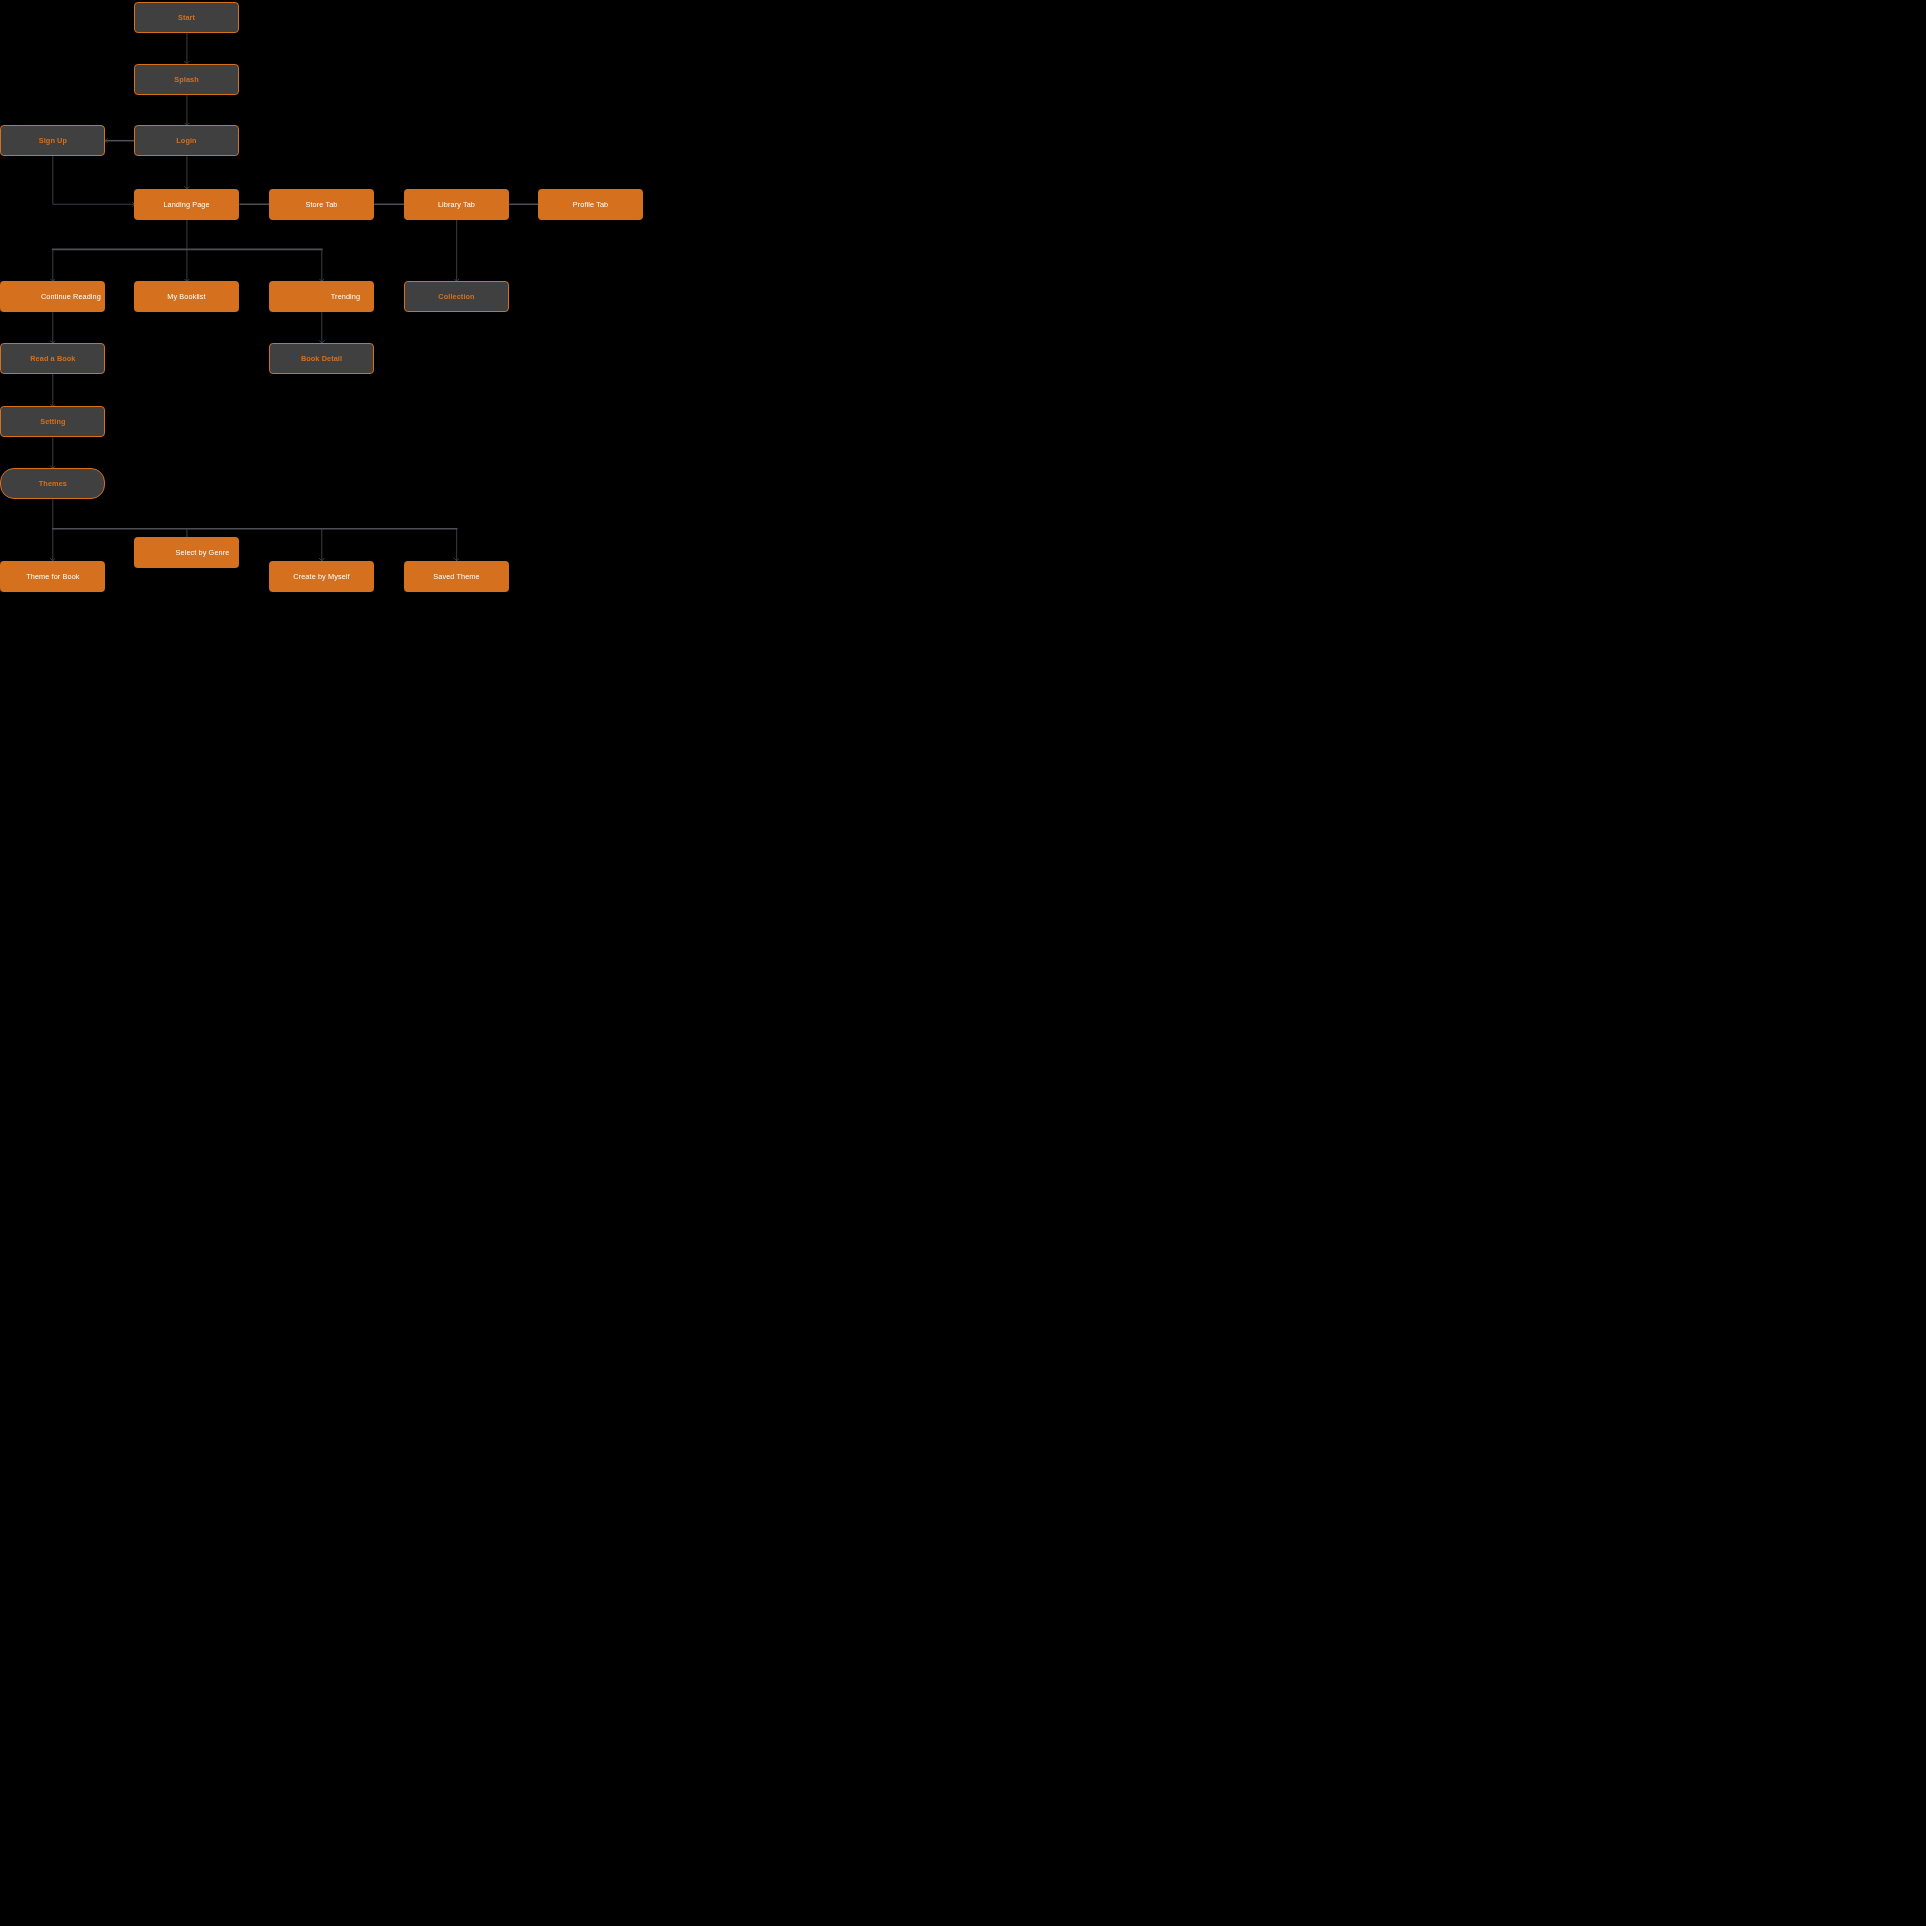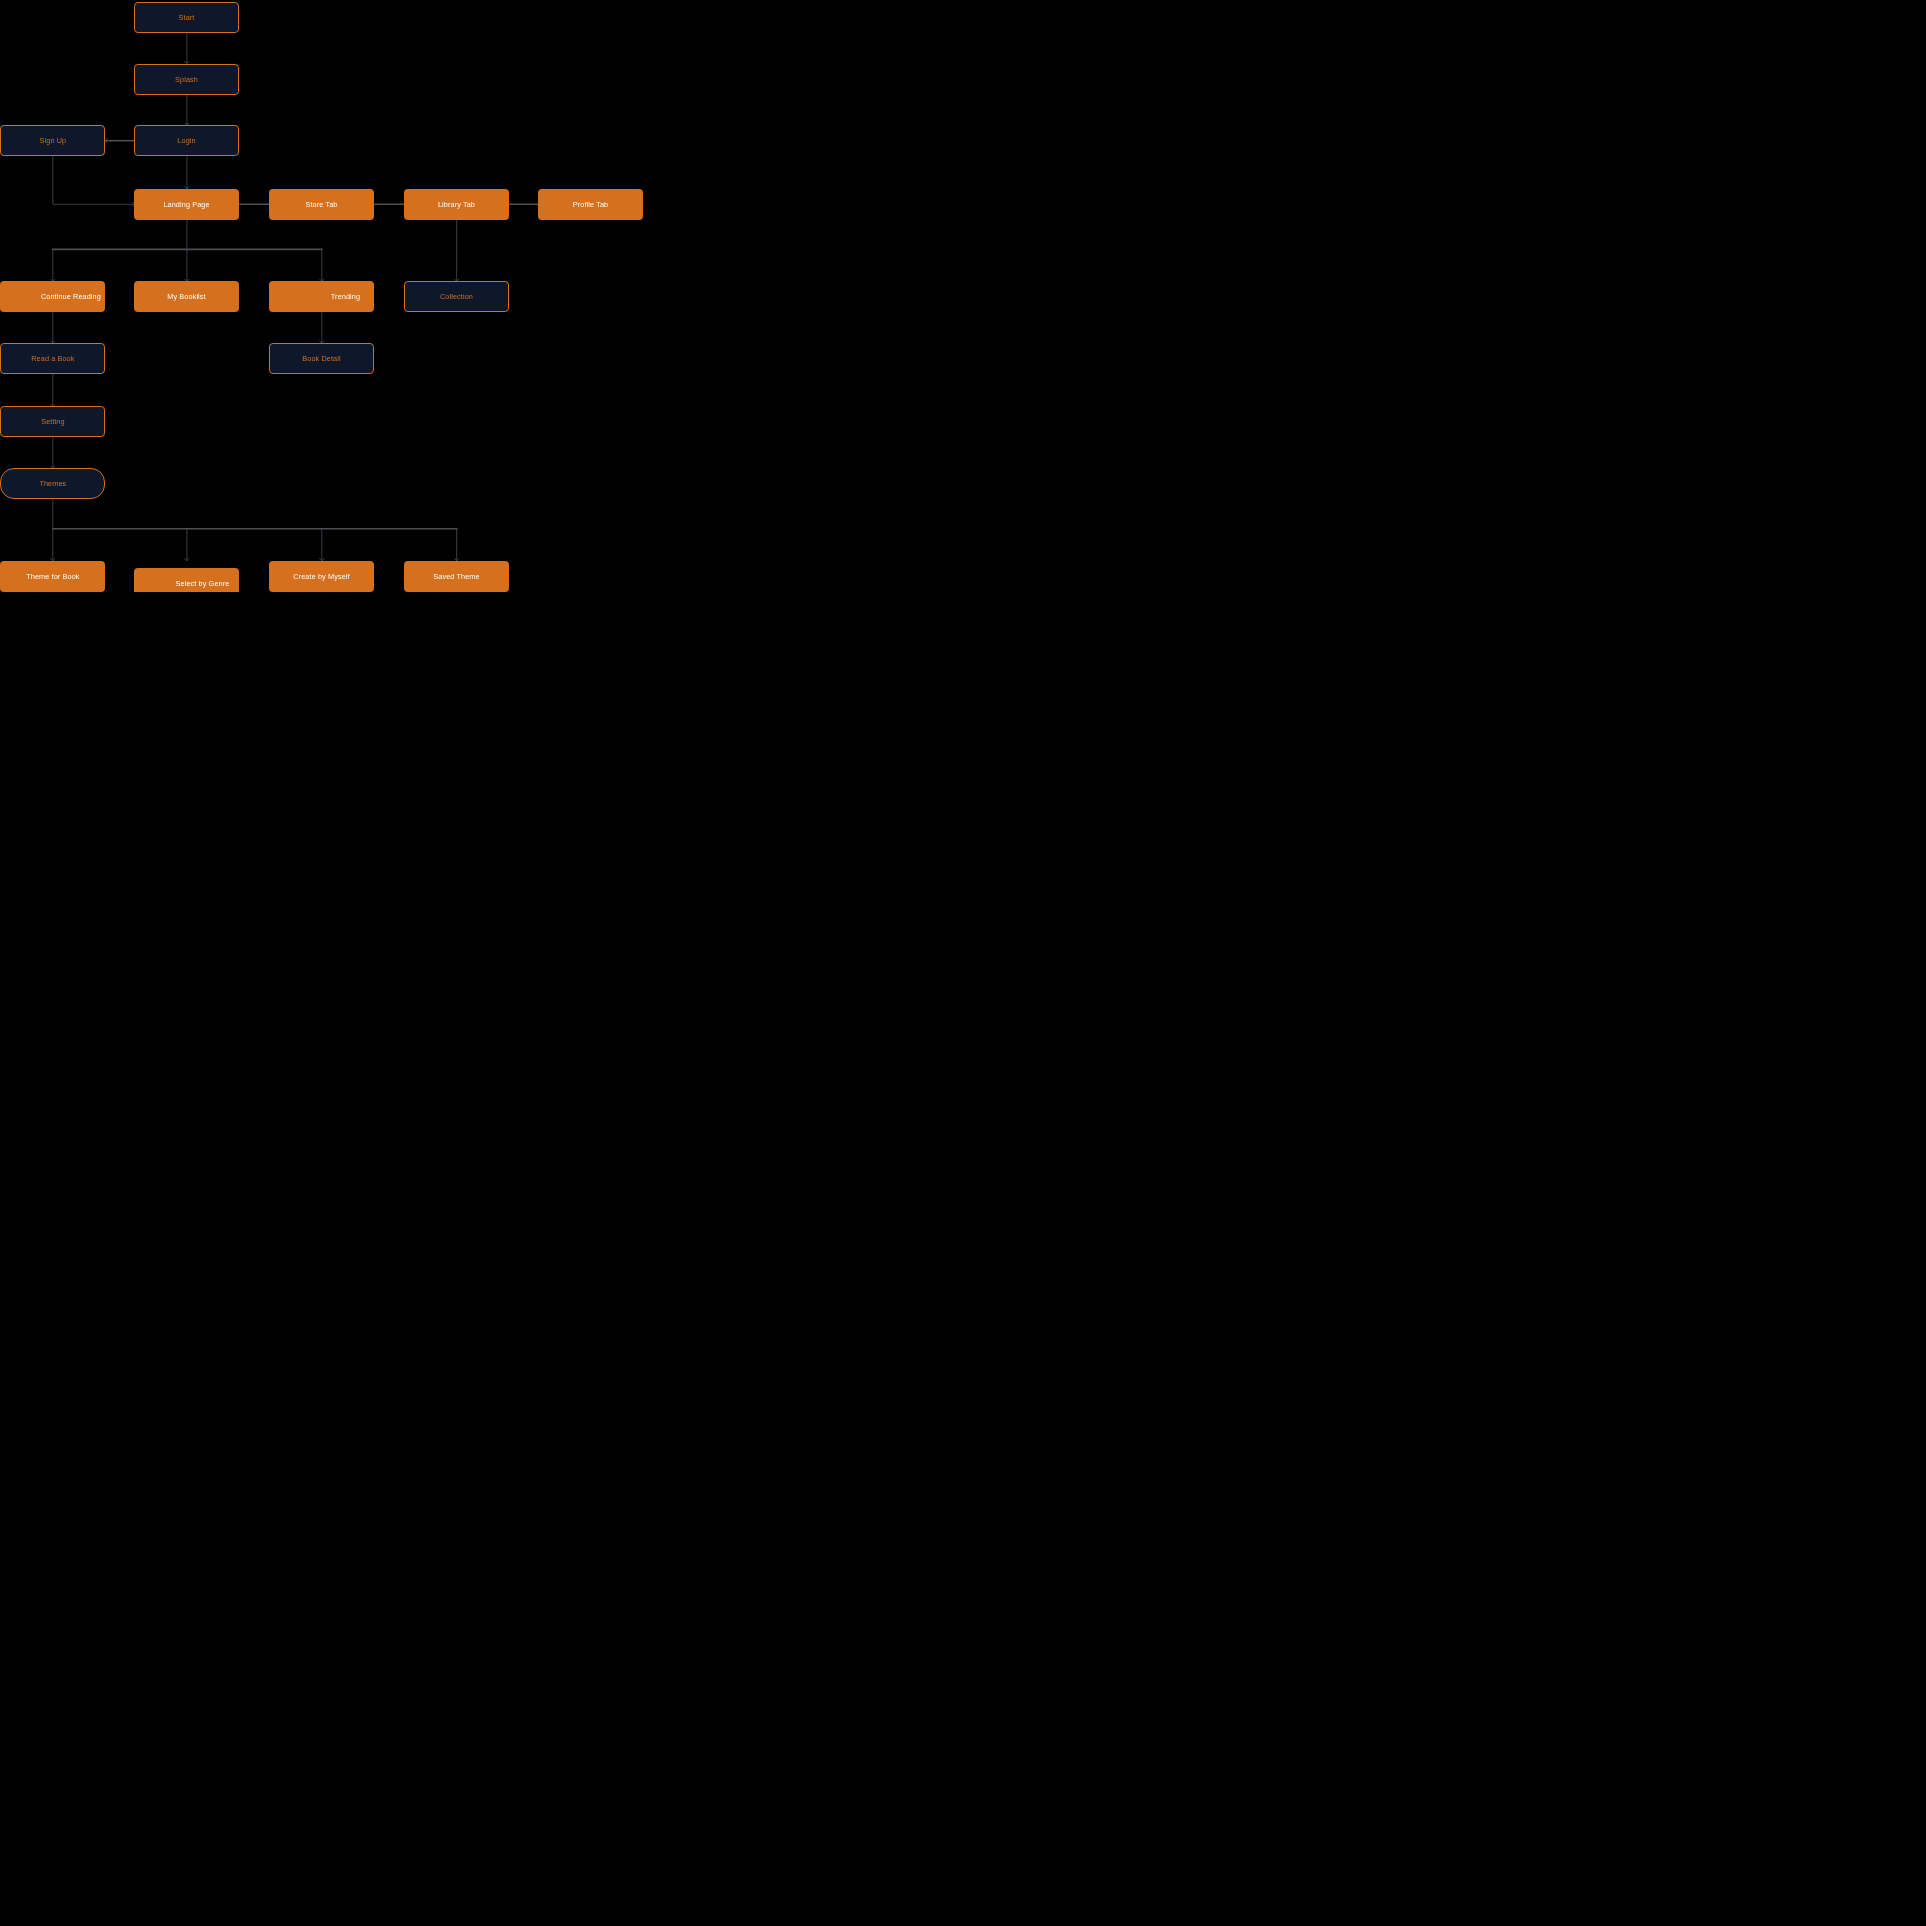--- a/index.html
+++ b/index.html
@@ -16,21 +16,21 @@
     width:105px;height:31px;
     box-sizing:border-box;
     display:flex;align-items:center;justify-content:center;
     border-radius:3.9px;
     font-size:7.3px;
     letter-spacing:0.1px;
     white-space:nowrap;
     z-index:2;
   }
   .node.filled{background:#D4701E;color:#FFFFFF;}
-  .node.outlined{background:#0f172a;border:1.5px solid #D4701E;color:#D4701E;}
+  .node.outlined{background:#404040;border:1.5px solid #D4701E;color:#D4701E;font-weight:bold;}
 </style>
 </head>
 <body>
 
 <div class="stage">
   <svg id="edge-layer" width="644" height="592" viewBox="0 0 1671 1536">
       <defs>
         <marker id="arrowhead" markerUnits="userSpaceOnUse" markerWidth="10" markerHeight="16" refX="7" refY="7" orient="auto">
           <path d="M0,0 L7,7 L0,14" fill="none" stroke="#4C5055" stroke-width="2"></path>
         </marker>
@@ -71,17 +71,17 @@
   <div class="node filled" style="left: 538px; top: 189px;">Profile Tab</div>
   <div class="node filled" style="left: 0.4px; top: 281px; padding-left: 36px;">Continue Reading</div>
   <div class="node filled" style="left: 134px; top: 281px;">My Booklist</div>
   <div class="node filled" style="left: 269px; top: 281px; padding-left: 48px;">Trending</div>
   <div class="node outlined" style="left: 404px; top: 281px;">Collection</div>
   <div class="node outlined" style="left: 0.4px; top: 343px;">Read a Book</div>
   <div class="node outlined" style="left: 269px; top: 343px;">Book Detail</div>
   <div class="node outlined" style="left: 0.4px; top: 406px;">Setting</div>
   <div class="node outlined" style="left: 0.4px; top: 468px; border-radius: 14px;">Themes</div>
   <div class="node filled" style="left: 0.4px; top: 561px;">Theme for Book</div>
-  <div class="node filled" style="left: 134px; top: 568px; padding-left: 32px;">Select by Genre</div>
+  <div class="node filled" style="left: 134px; top: 537px; padding-left: 32px;">Select by Genre</div>
   <div class="node filled" style="left: 269px; top: 561px;">Create by Myself</div>
   <div class="node filled" style="left: 404px; top: 561px;">Saved Theme</div>
 </div>
 
 
 </body></html>

